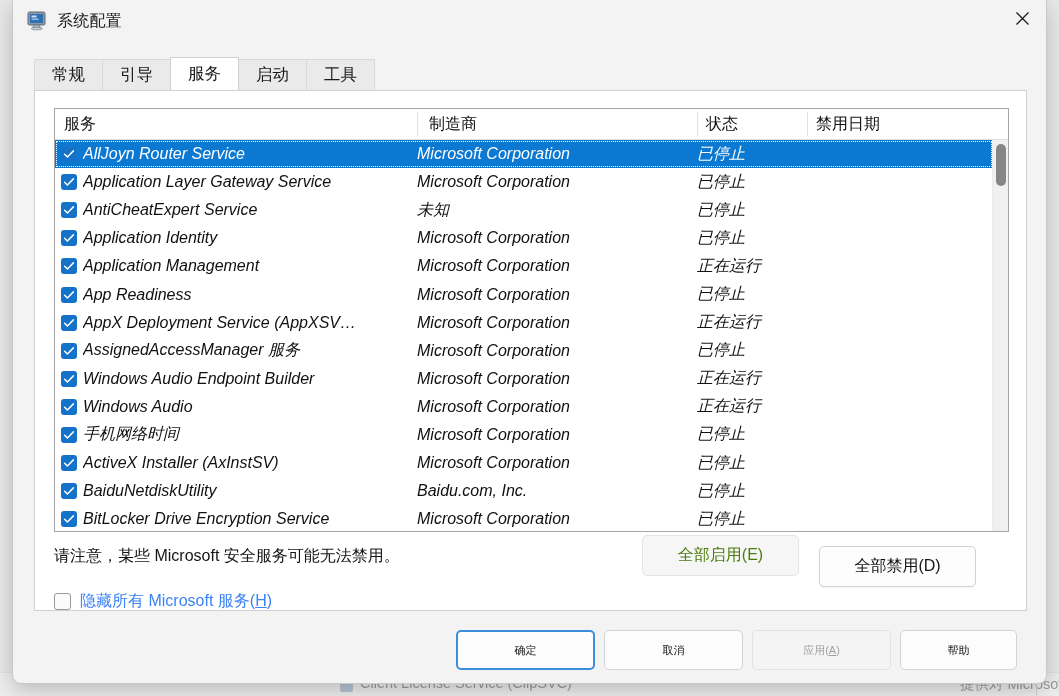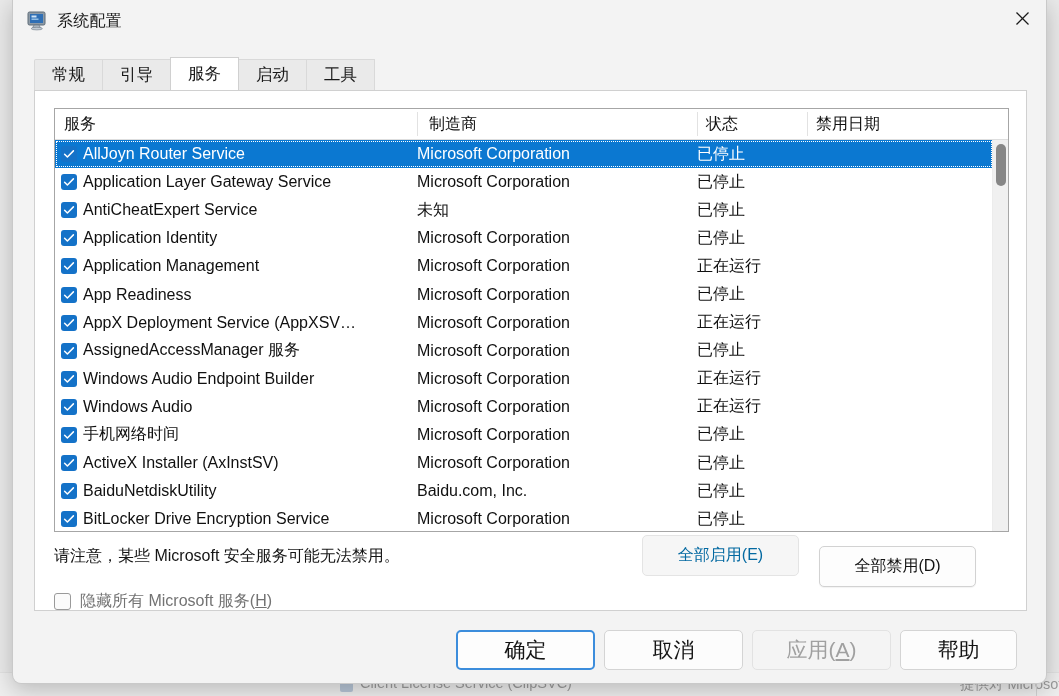--- a/index.html
+++ b/index.html
@@ -200,20 +200,21 @@
   }
 
   
   #rows-viewport {
     position: absolute;
     left: 0;
     top: 31px;
     width: 938px;
     bottom: 0;
     overflow: hidden;
+    font-style: italic;
   }
   .row {
     position: relative;
     height: 28.1px;
     display: flex;
     align-items: center;
     cursor: default;
     box-sizing: border-box;
   }
   .row.selected {
@@ -312,21 +313,21 @@
     background: #fdfdfd;
     font-size: 16px;
     color: #141414;
     display: flex;
     align-items: center;
     justify-content: center;
     box-sizing: border-box;
     cursor: default;
   }
   .panel-btn.disabled {
-    color: #0369a1;
+    color: #4d7c0f;
     background: #f6f6f6;
     border-color: #e4e4e4;
   }
   #btn-enable-all { left: 607px; width: 157px; }
   #btn-disable-all { left: 784px; width: 157px; box-shadow: 0 1px 1px rgba(0,0,0,.05); margin-top: 11px; }
 
   
   #hide-ms-row {
     position: absolute;
     left: 19px;
@@ -339,34 +340,34 @@
     width: 17px;
     height: 17px;
     border: 1px solid #9a9a9a;
     border-radius: 3px;
     background: #fbfbfb;
     box-sizing: border-box;
   }
   #hide-ms-label {
     margin-left: 9px;
     font-size: 16px;
-    color: #737373;
+    color: #3b82f6;
     white-space: nowrap;
   }
   #hide-ms-label u { text-decoration: underline; }
 
   
   .footer-btn {
     position: absolute;
     top: 630px;
     height: 40px;
     border-radius: 5px;
     border: 1px solid #d4d4d4;
     background: #fcfcfc;
-    font-size: 21px;
+    font-size: 11px;
     color: #141414;
     display: flex;
     align-items: center;
     justify-content: center;
     box-sizing: border-box;
     cursor: default;
   }
   .footer-btn.primary {
     border: 2px solid #3c8ddc;
     background: #fdfdfd;

